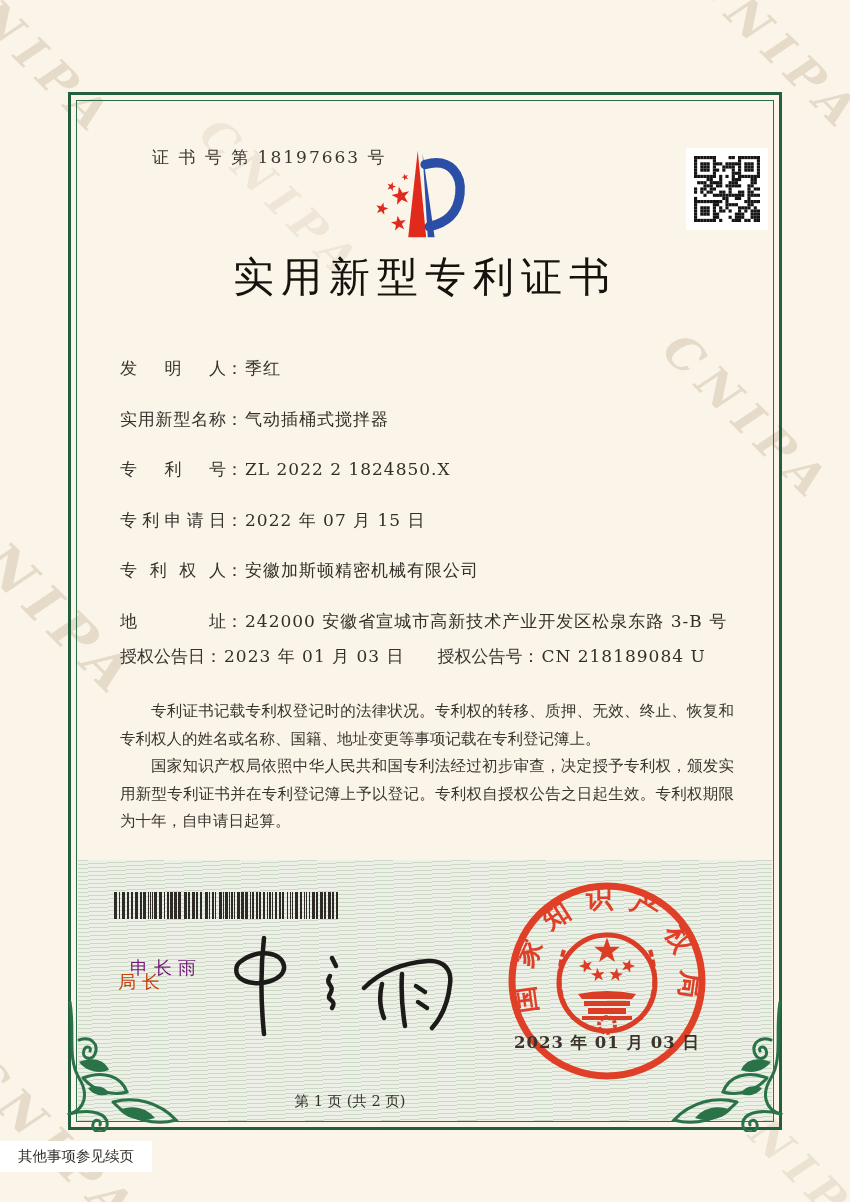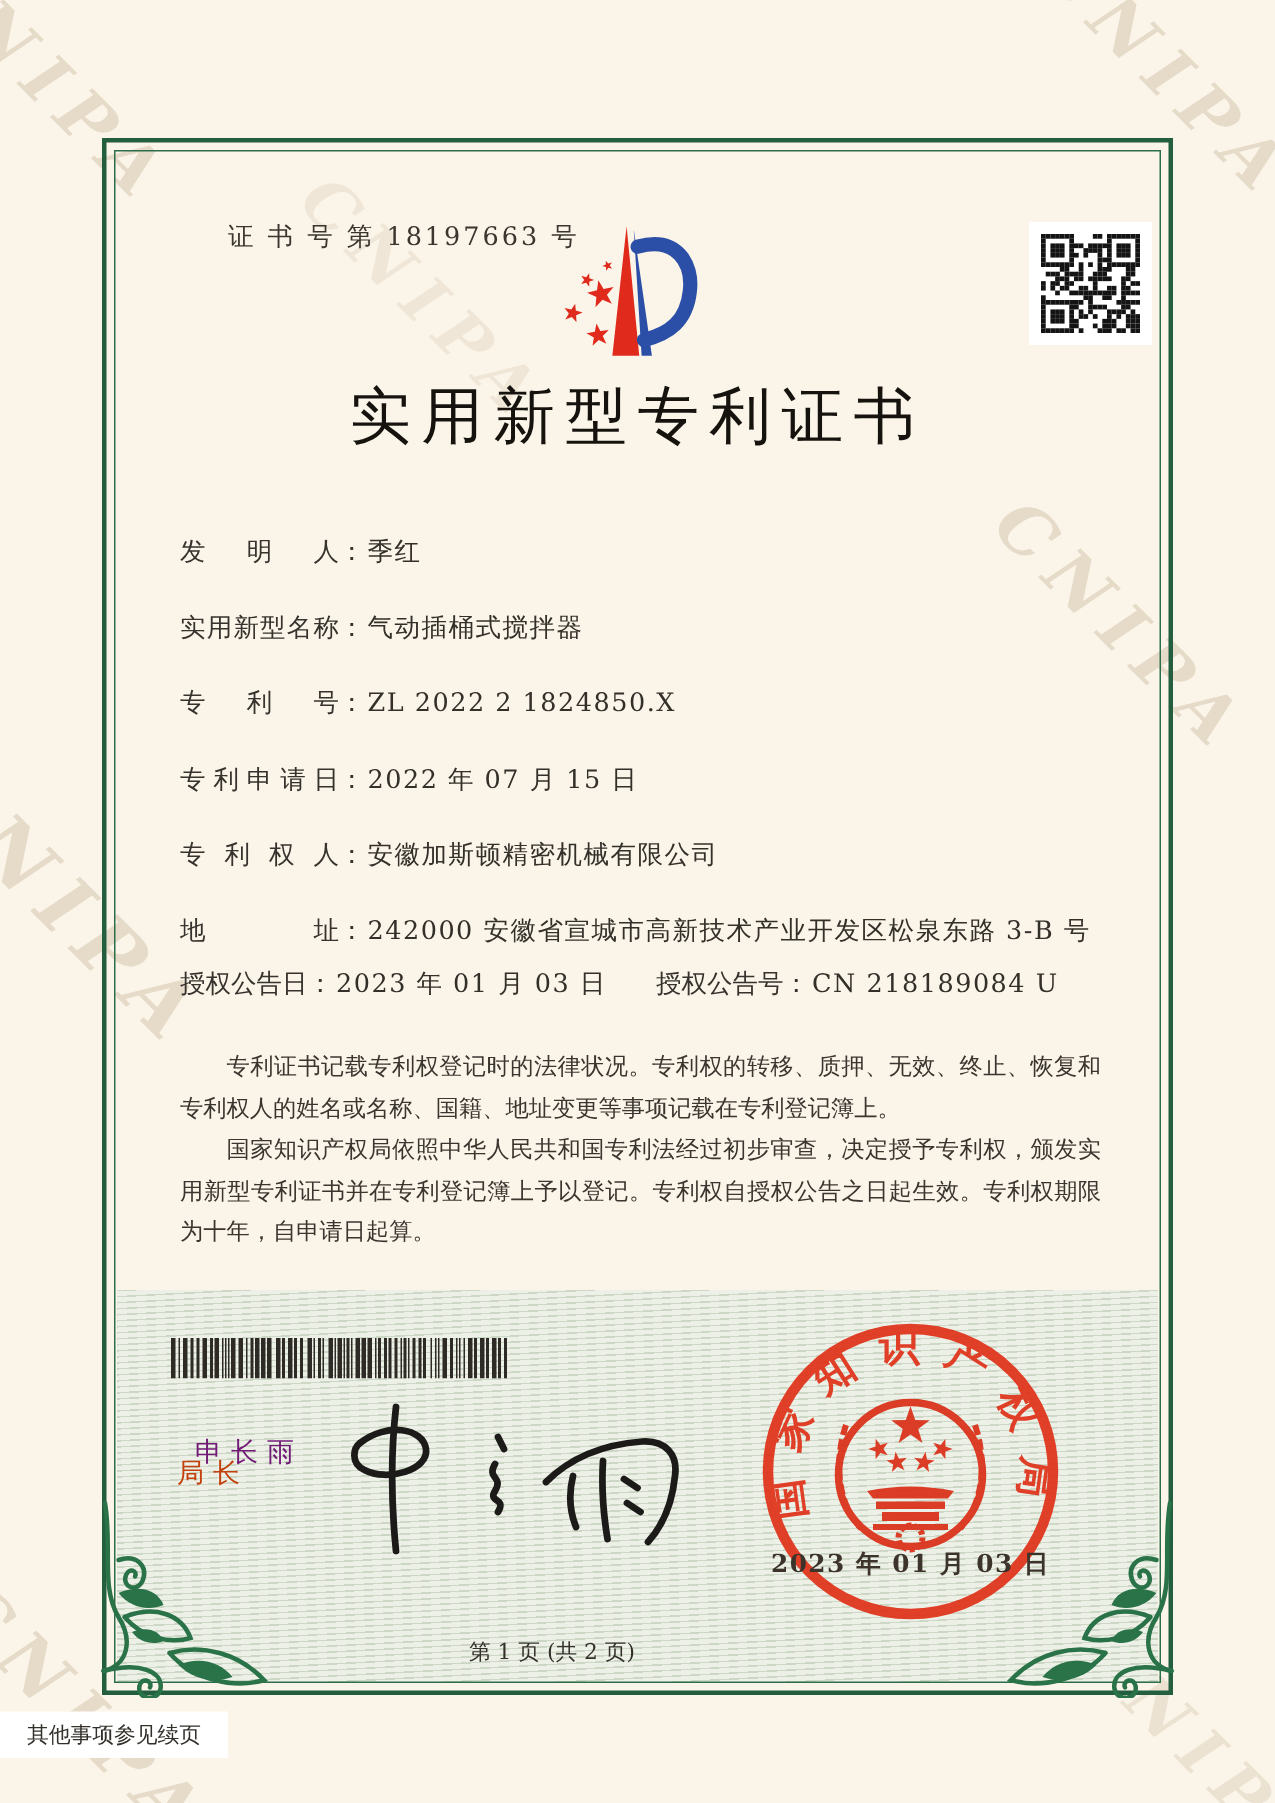--- a/index.html
+++ b/index.html
@@ -51,21 +51,21 @@
   .paras { left:120px; top:698px; width:614px; font-size:15.5px; line-height:1.78;
            text-align:justify; color:#3a352f; }
   .paras p { margin:0; text-indent:2em; }
   .barcode { left:114px; top:892px; z-index:3; }
   .sig-title { left:118px; top:970px; font-size:18px; letter-spacing:6px; color:#c2410c; }
   .sig-name  { left:118px; top:956px; font-size:18px; letter-spacing:6px; color:#701a75;margin-left:12px; }
   .sig-hand { left:226px; top:930px; z-index:3; }
   .seal { left:504px; top:878px; z-index:4; opacity:0.93; }
   .seal-date { left:506px; top:1032px; width:202px; text-align:center; z-index:5;
                font-size:16.5px; letter-spacing:1px; color:#3c332b; font-weight:bold; }
-  .footer-page { left:68px; top:1092px; width:600px; text-align:center; font-size:14.5px; color:#33302b; }
+  .footer-page { left:50px; top:1092px; width:600px; text-align:center; font-size:14.5px; color:#33302b; }
   .note-wrap { left:0; top:1141px; width:850px; z-index:3; }
   .note-inner { display:inline-block; background:#ffffff; padding:6px 18px; font-size:14.5px; color:#33302b; }
   .flourish { position:absolute; z-index:2; pointer-events:none; }
   .hidden-defs { position:absolute; width:0; height:0; overflow:hidden; }
 </style>
 </head>
 <body>
 
 <div class="page">
 

